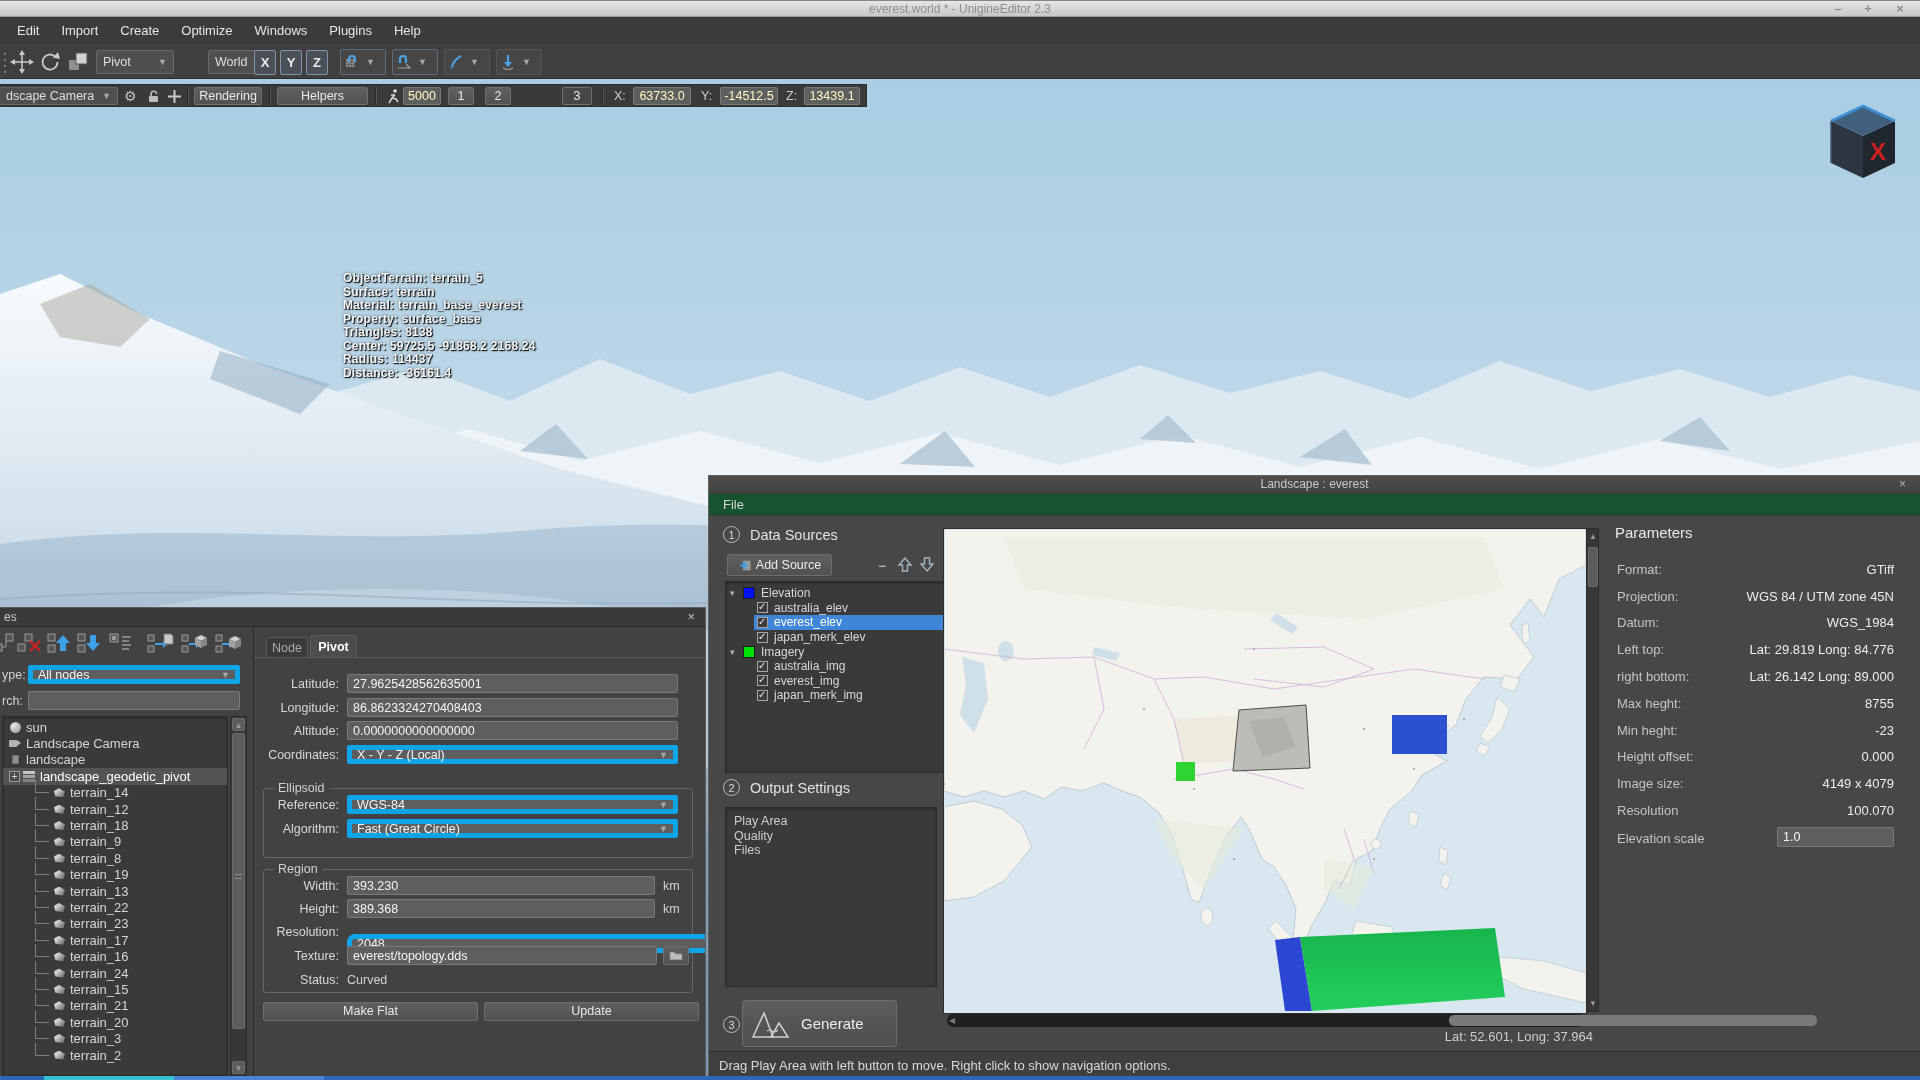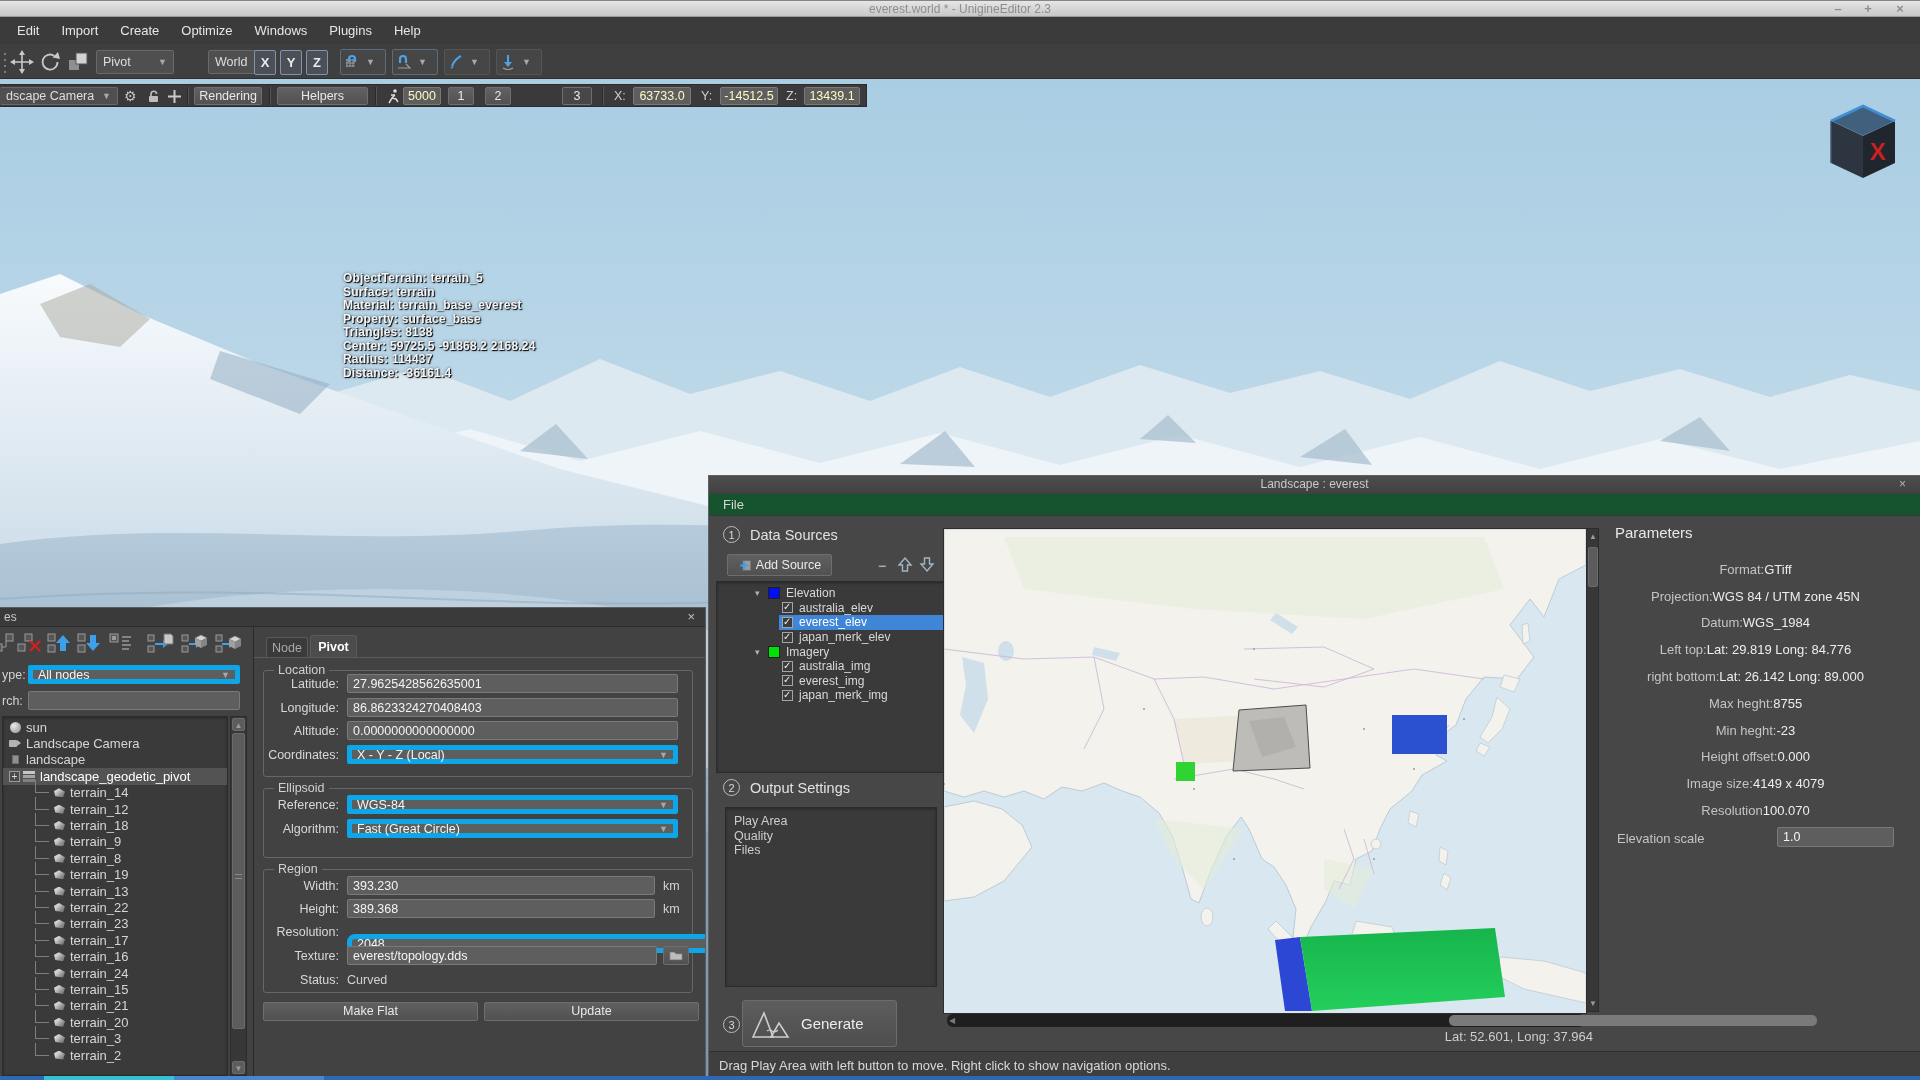--- a/index.html
+++ b/index.html
@@ -94,21 +94,21 @@
   .srow .exp::before{content:"";}
   .srow.group .exp::before{content:"▾";}
   .swatch{width:12px;height:12px;border:1px solid #1e1e1e;margin-right:6px;flex:none;display:none;box-sizing:border-box;}
   .srow.group .swatch{display:inline-block;}
   .cb{display:none;width:11px;height:11px;border:1px solid #a5a5a5;background:#3c3c3c;position:relative;flex:none;
       margin:0 6px 0 14px;box-sizing:border-box;}
   .srow:not(.group) .cb{display:inline-block;}
   .cb::after{content:"✓";position:absolute;left:0px;top:-2px;color:#ececec;font-size:10px;}
   .srow.sel{background:linear-gradient(90deg,transparent 28px,#3f86d8 28px);color:#fff;}
   .orow{height:14.5px;line-height:14.5px;color:#cdcdcd;font-size:12.5px;padding-left:8px;}
-  .prow{display:flex;justify-content:center;align-items:center;height:26.8px;}
+  .prow{display:flex;justify-content:space-between;align-items:center;height:26.8px;}
   .plabel{color:#c4c4c4;font-size:13px;}
   .pvalue{color:#ededed;font-size:13px;text-align:right;}
   .statusbar{position:absolute;left:0;bottom:0;right:0;height:28px;background:#3f3f3f;border-top:1px solid #2f2f2f;
              color:#d8d8d8;font-size:13px;line-height:27px;padding-left:10px;box-sizing:border-box;}
   input{font-family:"Liberation Sans",sans-serif;outline:none;}
   .txtinput{background:#5e5e5e;border:1px solid #7a7a7a;border-radius:2px;color:#f4f4f4;font-size:12.5px;padding:0 5px;box-sizing:border-box;}
 </style>
 </head>
 <body>
 
@@ -513,23 +513,20 @@
         <div style="margin:140px 2px 0;border-top:1px solid #8a8a8a;border-bottom:1px solid #8a8a8a;height:3px;"></div>
       </div>
       <div class="sbthumb sbarrow" style="position:absolute;left:1px;bottom:1px;width:13px;height:13px;">▼</div>
     </div>
 
     <div class="abs" style="left:253px;top:18px;width:453px;height:455px;border-left:1px solid #2a2a2a;text-decoration:underline;">
       <div class="tab" style="left:12px;top:11px;width:42px;height:21px;background:#3a3a3a;color:#a8a8a8;line-height:20px;">Node</div>
       <div class="tab" style="left:56px;top:9px;width:47px;height:23px;background:#4c4c4c;color:#fff;line-height:22px;font-weight:bold;">Pivot</div>
       <div class="abs" style="left:0;top:31px;width:453px;height:1px;background:#5a5a5a;"></div>
 
-      <fieldset style="left:9px;top:37px;width:430px;height:114px;">
-        <legend>Location</legend>
-      </fieldset>
       <span class="frow-lbl" style="left:0;top:51px;">Latitude:</span>
       <div class="abs fld" style="left:93px;top:48px;width:331px;height:19px;">27.9625428562635001</div>
       <span class="frow-lbl" style="left:0;top:75px;">Longitude:</span>
       <div class="abs fld" style="left:93px;top:72px;width:331px;height:19px;">86.8623324270408403</div>
       <span class="frow-lbl" style="left:0;top:98px;">Altitude:</span>
       <div class="abs fld" style="left:93px;top:95px;width:331px;height:19px;">0.0000000000000000</div>
       <span class="frow-lbl" style="left:0;top:122px;">Coordinates:</span>
       <div class="abs dd" style="left:93px;top:119px;width:331px;height:19px;">
         <span>X - Y - Z (Local)</span>
         <span class="caret">▼</span>
@@ -598,21 +595,21 @@
       </svg><span>Add Source</span>
     </div>
     <div class="abs" style="left:164px;top:82px;width:18px;text-align:center;color:#a8a8a8;font-size:14px;font-weight:bold;">−</div>
     <svg class="abs" style="left:188px;top:80px;" width="16" height="17" viewBox="0 0 16 17">
       <polygon points="8,2 14,9 10.5,9 10.5,15 5.5,15 5.5,9 2,9" fill="none" stroke="#9fb6c6" stroke-width="1.4"></polygon>
     </svg>
     <svg class="abs" style="left:210px;top:80px;" width="16" height="17" viewBox="0 0 16 17">
       <polygon points="8,15 14,8 10.5,8 10.5,2 5.5,2 5.5,8 2,8" fill="none" stroke="#9fb6c6" stroke-width="1.4"></polygon>
     </svg>
 
-    <div class="abs inset" style="left:7px;top:105px;width:252px;height:192px;padding-top:4px;padding-left:34px;">
+    <div class="abs inset" style="left:16px;top:105px;width:252px;height:192px;padding-top:4px;">
 
         <div class="srow group">
           <span class="exp"></span>
           <span class="swatch" style="background: rgb(0, 17, 238);"></span>
 
           <span>Elevation</span>
         </div>
 
         <div class="srow">
           <span class="exp"></span>

